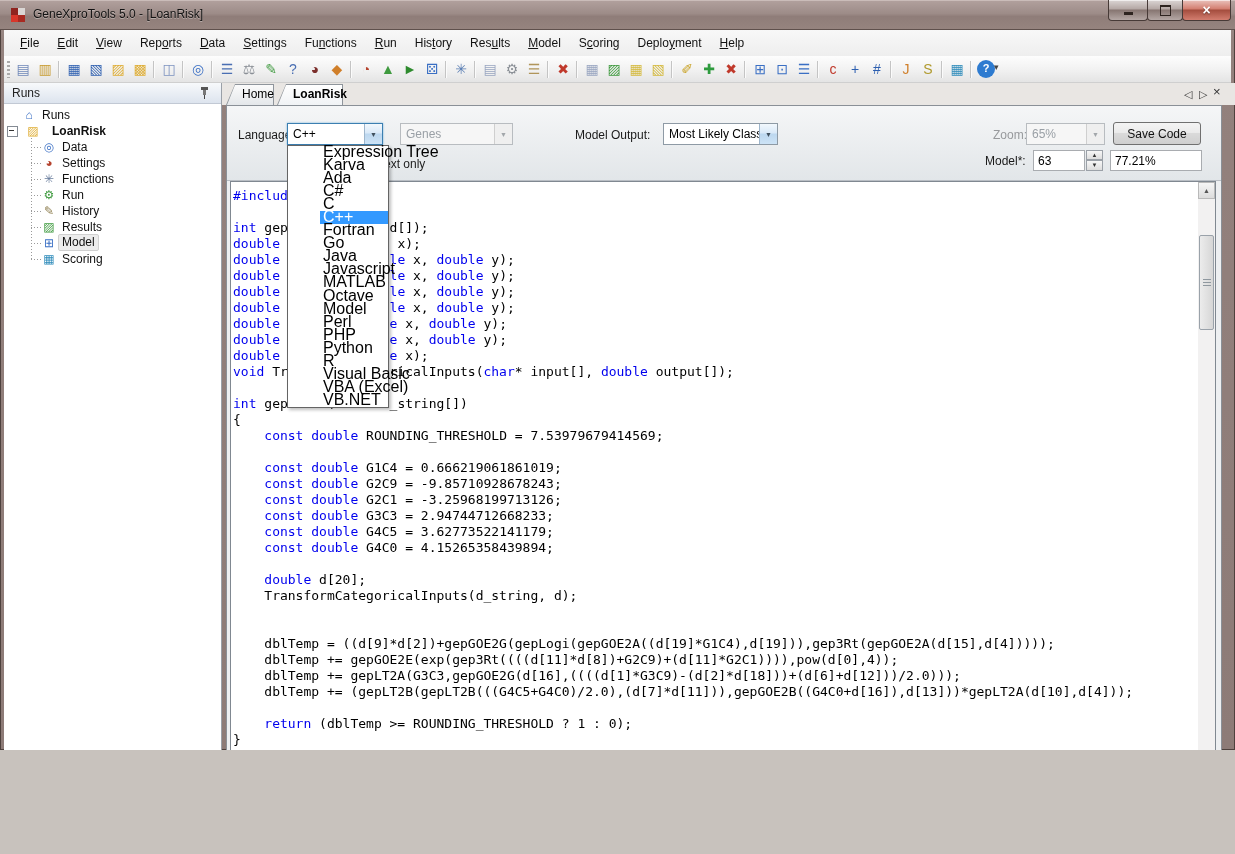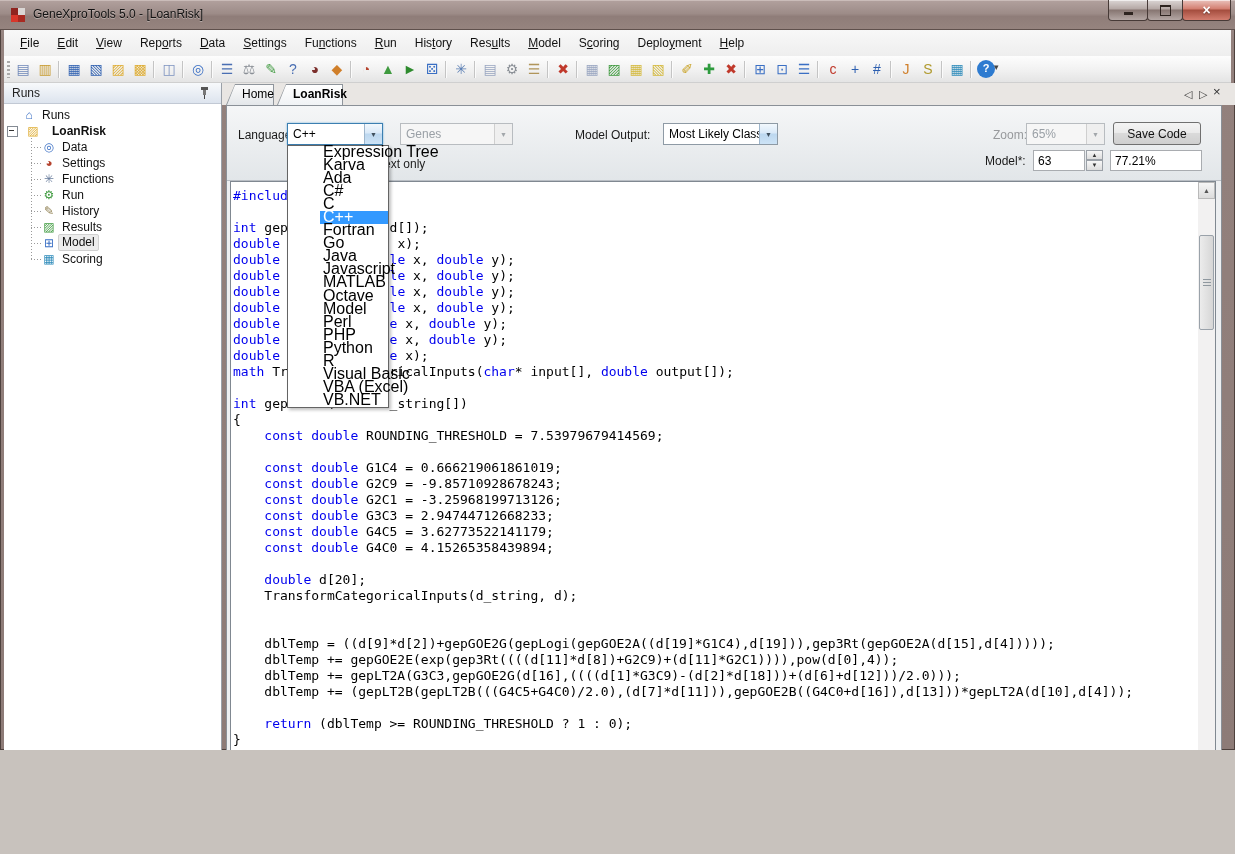--- a/index.html
+++ b/index.html
@@ -327,21 +327,21 @@
         <div class="code-line">&nbsp;</div>
         <div class="code-line"><span class="kw">int</span> gepModel(<span class="kw">double</span> d[]);</div>
         <div class="code-line"><span class="kw">double</span> gep3Rt(<span class="kw">double</span> x);</div>
         <div class="code-line"><span class="kw">double</span> gepGOE2A(<span class="kw">double</span> x, <span class="kw">double</span> y);</div>
         <div class="code-line"><span class="kw">double</span> gepGOE2B(<span class="kw">double</span> x, <span class="kw">double</span> y);</div>
         <div class="code-line"><span class="kw">double</span> gepGOE2E(<span class="kw">double</span> x, <span class="kw">double</span> y);</div>
         <div class="code-line"><span class="kw">double</span> gepGOE2G(<span class="kw">double</span> x, <span class="kw">double</span> y);</div>
         <div class="code-line"><span class="kw">double</span> gepLT2A(<span class="kw">double</span> x, <span class="kw">double</span> y);</div>
         <div class="code-line"><span class="kw">double</span> gepLT2B(<span class="kw">double</span> x, <span class="kw">double</span> y);</div>
         <div class="code-line"><span class="kw">double</span> gepLogi(<span class="kw">double</span> x);</div>
-        <div class="code-line"><span class="kw">math</span> TransformCategoricalInputs(<span class="kw">char</span>* input[], <span class="kw">double</span> output[]);</div>
+        <div class="code-line"><span class="kw">void</span> TransformCategoricalInputs(<span class="kw">char</span>* input[], <span class="kw">double</span> output[]);</div>
         <div class="code-line">&nbsp;</div>
         <div class="code-line"><span class="kw">int</span> gepModel(<span class="kw">char</span>* d_string[])</div>
         <div class="code-line">{</div>
         <div class="code-line">    <span class="kw">const</span> <span class="kw">double</span> ROUNDING_THRESHOLD = 7.53979679414569;</div>
         <div class="code-line">&nbsp;</div>
         <div class="code-line">    <span class="kw">const</span> <span class="kw">double</span> G1C4 = 0.666219061861019;</div>
         <div class="code-line">    <span class="kw">const</span> <span class="kw">double</span> G2C9 = -9.85710928678243;</div>
         <div class="code-line">    <span class="kw">const</span> <span class="kw">double</span> G2C1 = -3.25968199713126;</div>
         <div class="code-line">    <span class="kw">const</span> <span class="kw">double</span> G3C3 = 2.94744712668233;</div>
         <div class="code-line">    <span class="kw">const</span> <span class="kw">double</span> G4C5 = 3.62773522141179;</div>

